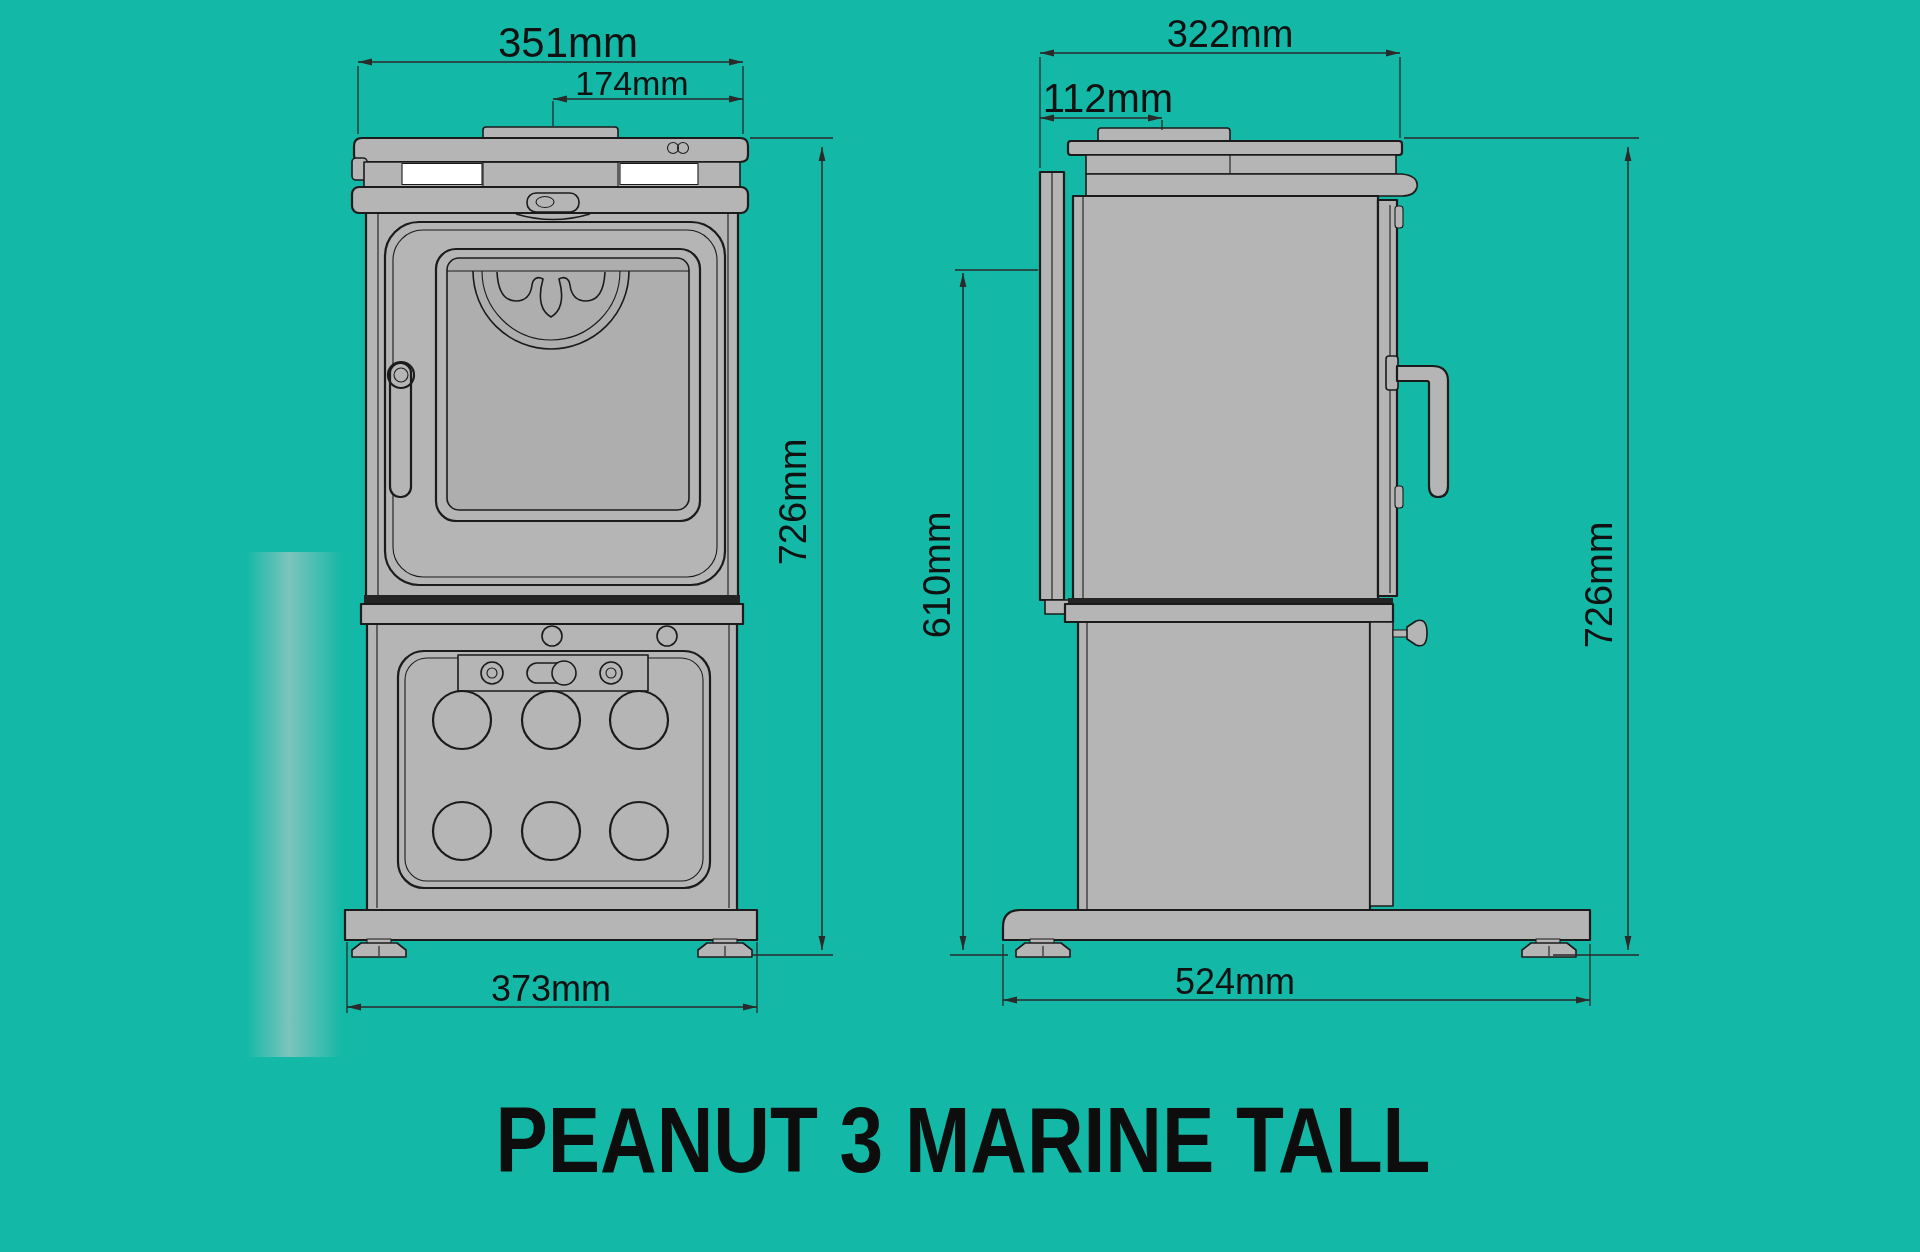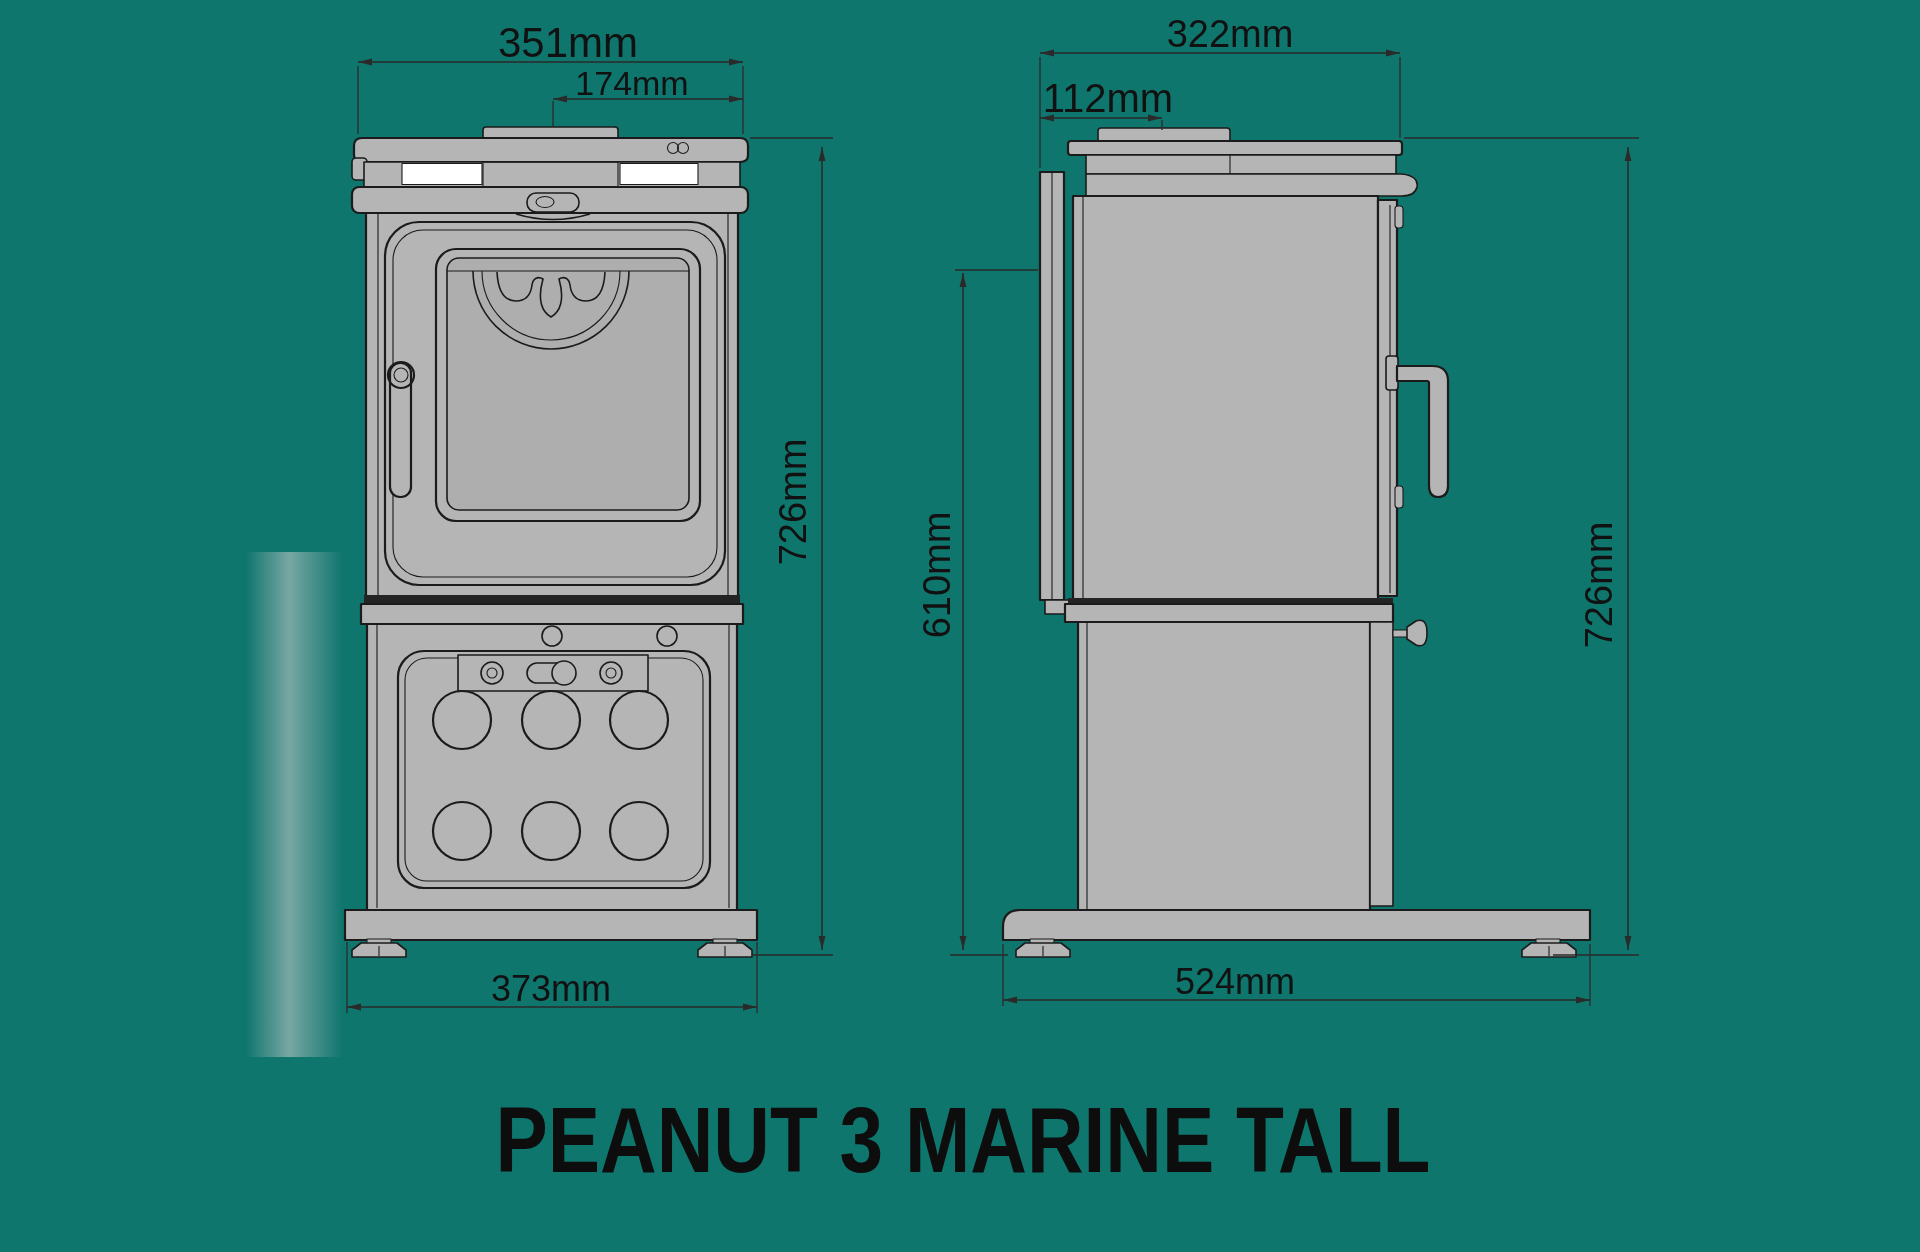--- a/index.html
+++ b/index.html
@@ -1,16 +1,16 @@
 <!DOCTYPE html>
 <html><head>
 <meta charset="utf-8">
 <style>
   html,body{margin:0;padding:0;background:#ffffff;}
-  #stage{position:relative;width:1920px;height:1252px;background:#0f766e;overflow:hidden;}
+  #stage{position:relative;width:1920px;height:1252px;background:#14b8a6;overflow:hidden;}
   svg{position:absolute;left:0;top:0;}
   .fill-body{fill:#b5b5b5;}
   .fill-glass{fill:#aeaeae;}
   .fill-dark{fill:#242424;}
   .fill-white{fill:#ffffff;}
   .nf{fill:none;}
   .ol{stroke:#1b1b1b;stroke-width:2.2;stroke-linejoin:round;stroke-linecap:round;}
   .ol-med{stroke:#1b1b1b;stroke-width:1.6;stroke-linejoin:round;}
   .ol-thin{stroke:#1b1b1b;stroke-width:1.1;stroke-linejoin:round;}
   .dim{stroke:#2a2a2a;stroke-width:1.5;fill:none;}

